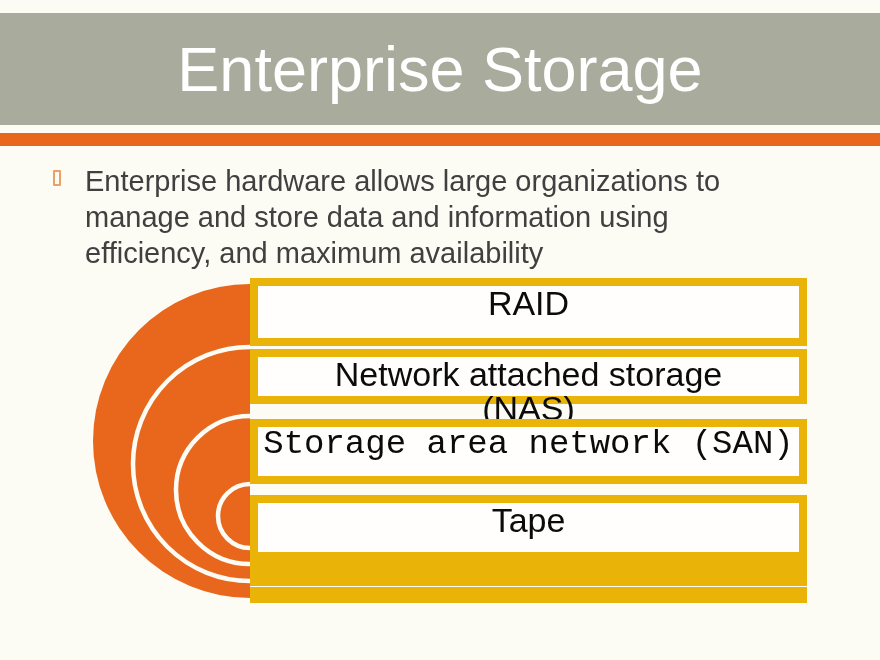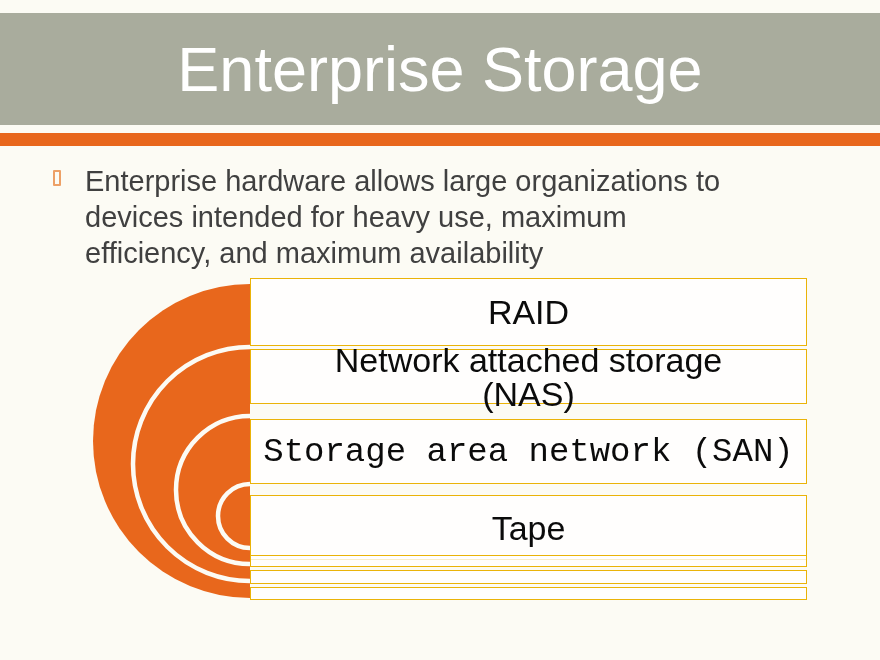--- a/index.html
+++ b/index.html
@@ -65,23 +65,23 @@
     top: 0; left: 0;
     width: 880px; height: 660px;
   }
 
   
   .diagram-box {
     position: absolute;
     left: 250px;
     width: 557px;
     background: rgba(255, 255, 255, 0.78);
-    border: 1px solid #eab308;
+    border: 8px solid #eab308;
     display: flex;
-    align-items: center;
+    align-items: flex-start;
     justify-content: center;
     text-align: center;
   }
   .diagram-box .label {
     color: #0b0b0b;
     font-size: 34px;
     line-height: 34px;
     font-weight: 400;
   }
   .box-raid  { top: 278px; height: 68px; }
@@ -101,21 +101,21 @@
   <div class="header-band">
     <div class="slide-title">Enterprise Storage</div>
   </div>
 
   <div class="accent-bar"></div>
 
   <div class="bullet-marker"></div>
 
   <div class="bullet-text">
     <div class="bullet-line">Enterprise hardware allows large organizations to</div>
-    <div class="bullet-line">devices intended for heavy use, maximum</div>
+    <div class="bullet-line">manage and store data and information using</div>
     <div class="bullet-line">efficiency, and maximum availability</div>
   </div>
 
   <svg class="diagram-svg" viewBox="0 0 880 660" xmlns="http://www.w3.org/2000/svg">
 
     <path d="M 250 284 A 157 157 0 0 0 250 598 Z" fill="#E8671C"></path>
 
     <path d="M 250 347 A 117 117 0 0 0 250 581" fill="none" stroke="#FCFBF4" stroke-width="4.5"></path>
     <path d="M 250 416 A 74 74 0 0 0 250 564" fill="none" stroke="#FCFBF4" stroke-width="4.5"></path>
     <path d="M 250 484 A 32 32 0 0 0 250 548" fill="none" stroke="#FCFBF4" stroke-width="4.5"></path>

